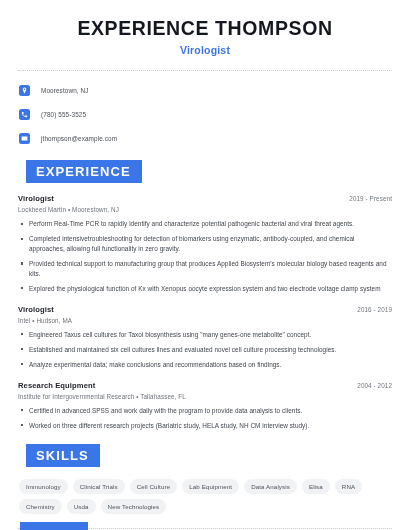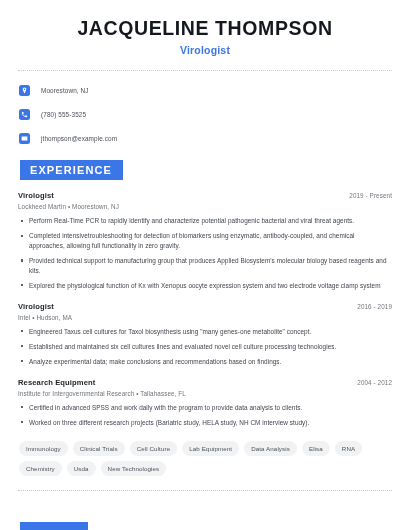--- a/index.html
+++ b/index.html
@@ -76,25 +76,25 @@
     color: #4a4f57;
     letter-spacing: 0.1px;
   }
 
   
   .section { margin-top: 13px; }
   .banner {
     display: inline-block;
     background: #3b76e8;
     color: #ffffff;
-    font-size: 11px;
+    font-size: 13px;
     font-weight: bold;
     letter-spacing: 1.1px;
     padding: 4px 11px 4px 10px;
-    margin-left: 2px;
+    margin-left: 8px;
   }
 
   
   .entry { margin-top: 11px; }
   .entry-head {
     display: flex;
     justify-content: space-between;
     align-items: baseline;
   }
   .entry-role {
@@ -169,21 +169,21 @@
     height: 8px;
     background: #3b76e8;
   }
 </style>
 </head>
 <body>
 
 <div class="page">
 
   <div class="header">
-    <div class="name">JACQUELINE THOMPSON</div>
+    <div class="name">EXPERIENCE THOMPSON</div>
     <div class="job-title">Virologist</div>
   </div>
 
   <div class="divider"></div>
 
   <div class="contact">
 
     <div class="contact-row">
       <span class="ico">
         <svg width="7" height="7" viewBox="0 0 24 24" fill="#ffffff">
@@ -250,20 +250,21 @@
       </div>
       <div class="entry-sub">Institute for Intergovernmental Research  •  Tallahassee, FL</div>
       <ul class="bullets">
         <li>Certified in advanced SPSS and work daily with the program to provide data analysis to clients.</li>
         <li>Worked on three different research projects (Bariatric study, HELA study, NH CM interview study).</li>
       </ul>
     </div>
   </div>
 
   <div class="section">
+    <div class="banner">SKILLS</div>
     <div class="chips">
       <span class="chip">Immunology</span>
       <span class="chip">Clinical Trials</span>
       <span class="chip">Cell Culture</span>
       <span class="chip">Lab Equipment</span>
       <span class="chip">Data Analysis</span>
       <span class="chip">Elisa</span>
       <span class="chip">RNA</span>
       <span class="chip">Chemistry</span>
       <span class="chip">Usda</span>

